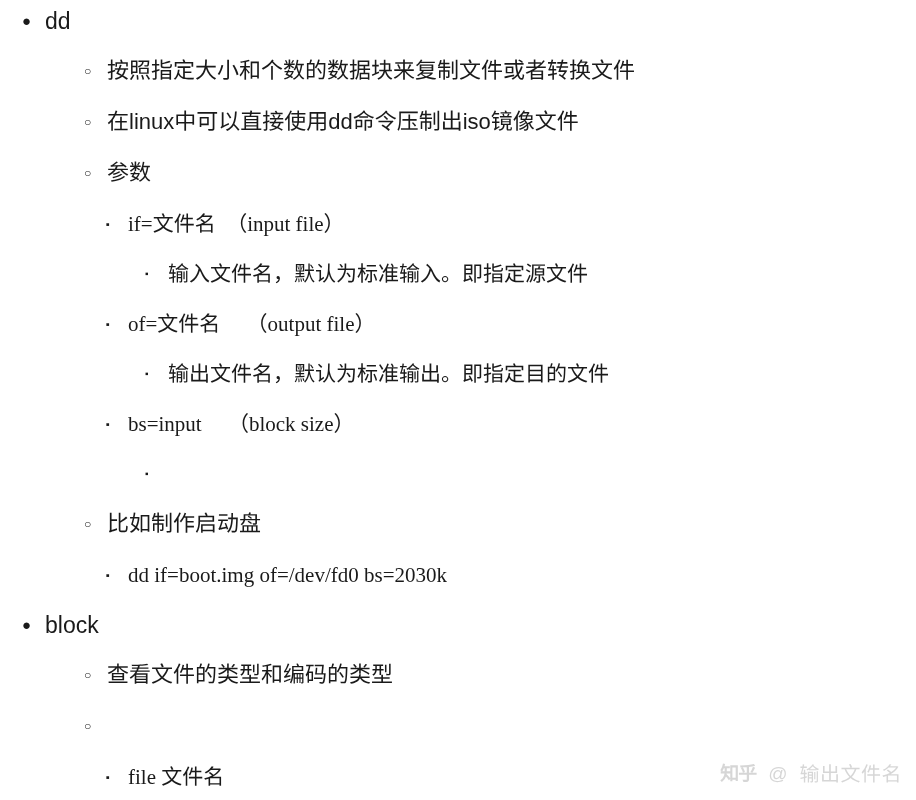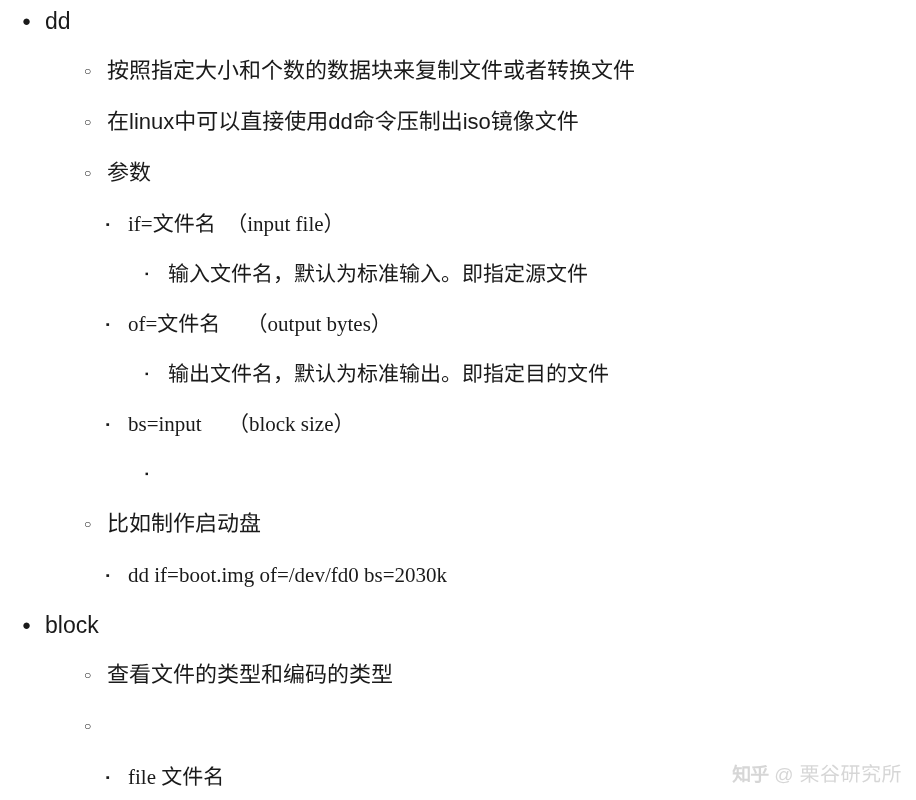--- a/index.html
+++ b/index.html
@@ -77,22 +77,22 @@
 
   
   li.node > ul { margin: 0; padding: 0; }
 
   
   .watermark {
     position: absolute;
     right: 14px;
     bottom: 16px;
     display: flex;
-    align-items: center;
-    gap: 6px;
+    align-items: flex-start;
+    gap: 12px;
     opacity: 0.30;
     pointer-events: none;
     user-select: none;
   }
   .watermark .wm-logo {
     font-size: 19px;
     font-weight: 700;
     color: #7a7a7a;
     letter-spacing: -1px;
     line-height: 1;
@@ -151,21 +151,21 @@
                       <span class="bullet">▪</span>
                       <span class="label">输入文件名，默认为标准输入。即指定源文件</span>
                     </div>
                     <ul></ul>
                   </li>
                 </ul>
               </li>
               <li class="node lvl3">
                 <div class="row">
                   <span class="bullet">▪</span>
-                  <span class="label">of=文件名　 （output bytes）</span>
+                  <span class="label">of=文件名　 （output file）</span>
                 </div>
                 <ul>
                   <li class="node lvl4">
                     <div class="row">
                       <span class="bullet">▪</span>
                       <span class="label">输出文件名，默认为标准输出。即指定目的文件</span>
                     </div>
                     <ul></ul>
                   </li>
                 </ul>
@@ -231,14 +231,14 @@
             </ul>
           </li>
         </ul>
       </li>
     </ul>
 </div>
 
 <div class="watermark">
   <span class="wm-logo">知乎</span>
   <span class="wm-at">@</span>
-  <span class="wm-name">栗谷研究所</span>
+  <span class="wm-name">输出文件名</span>
 </div>
 
 </body></html>

